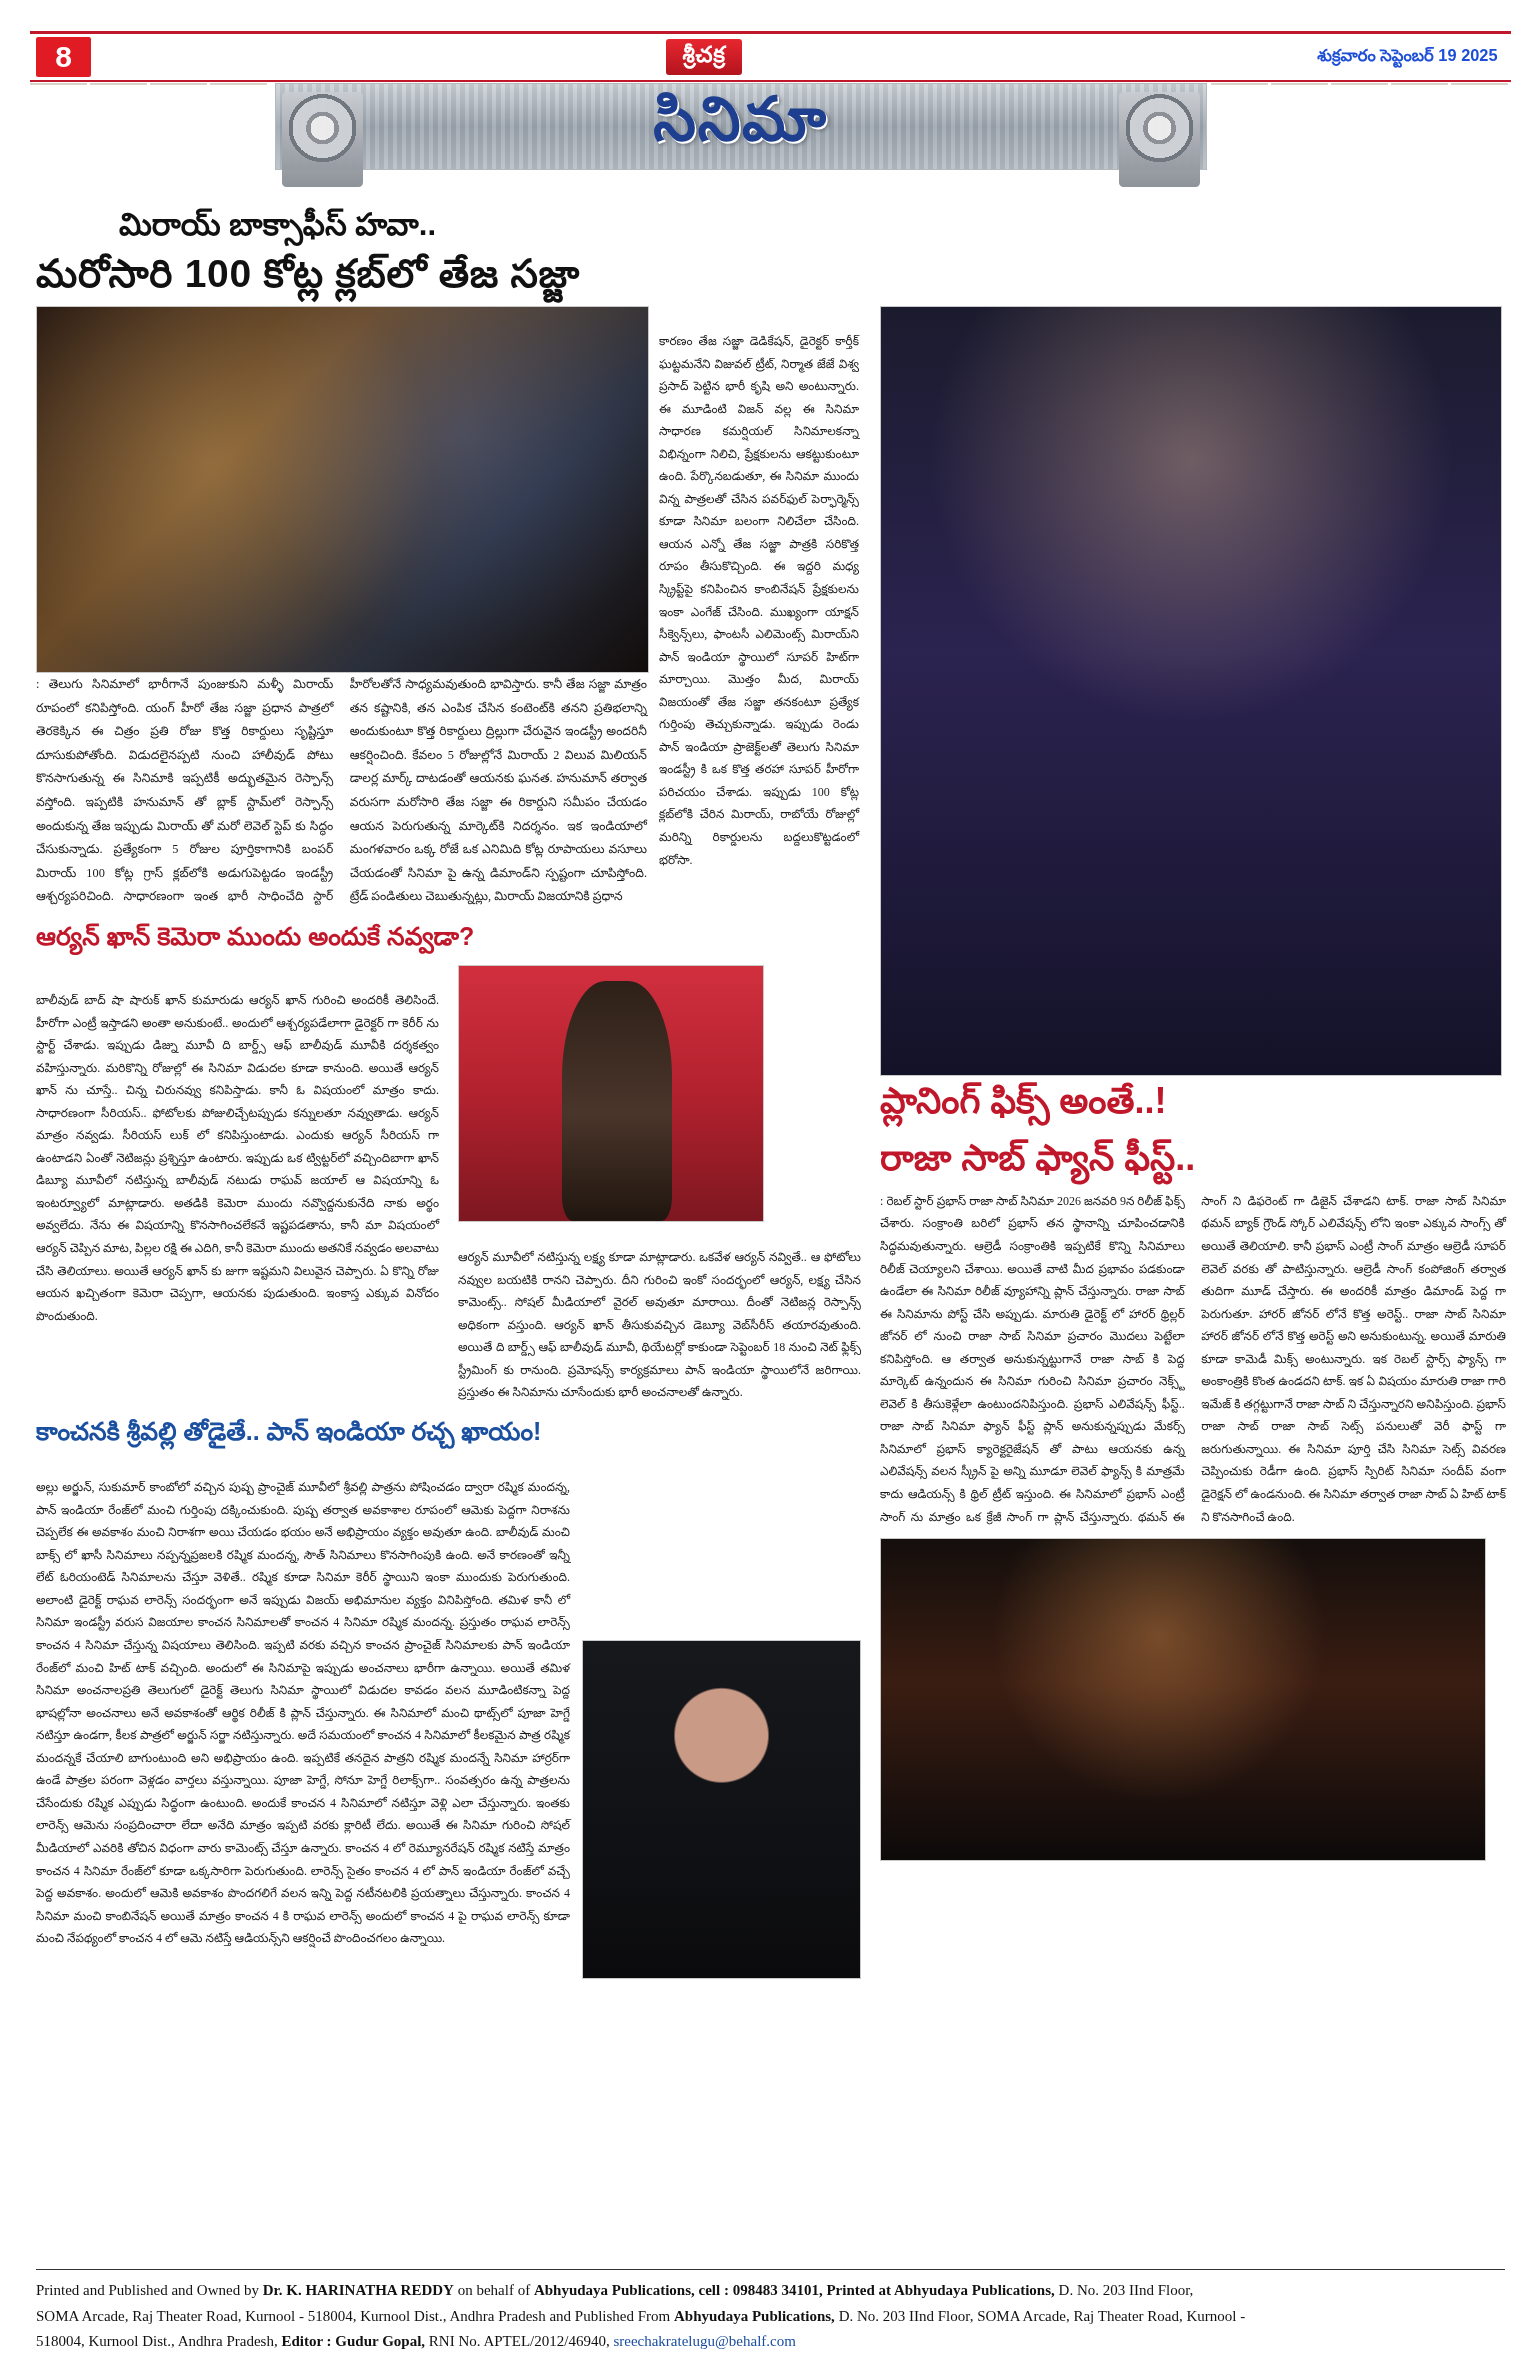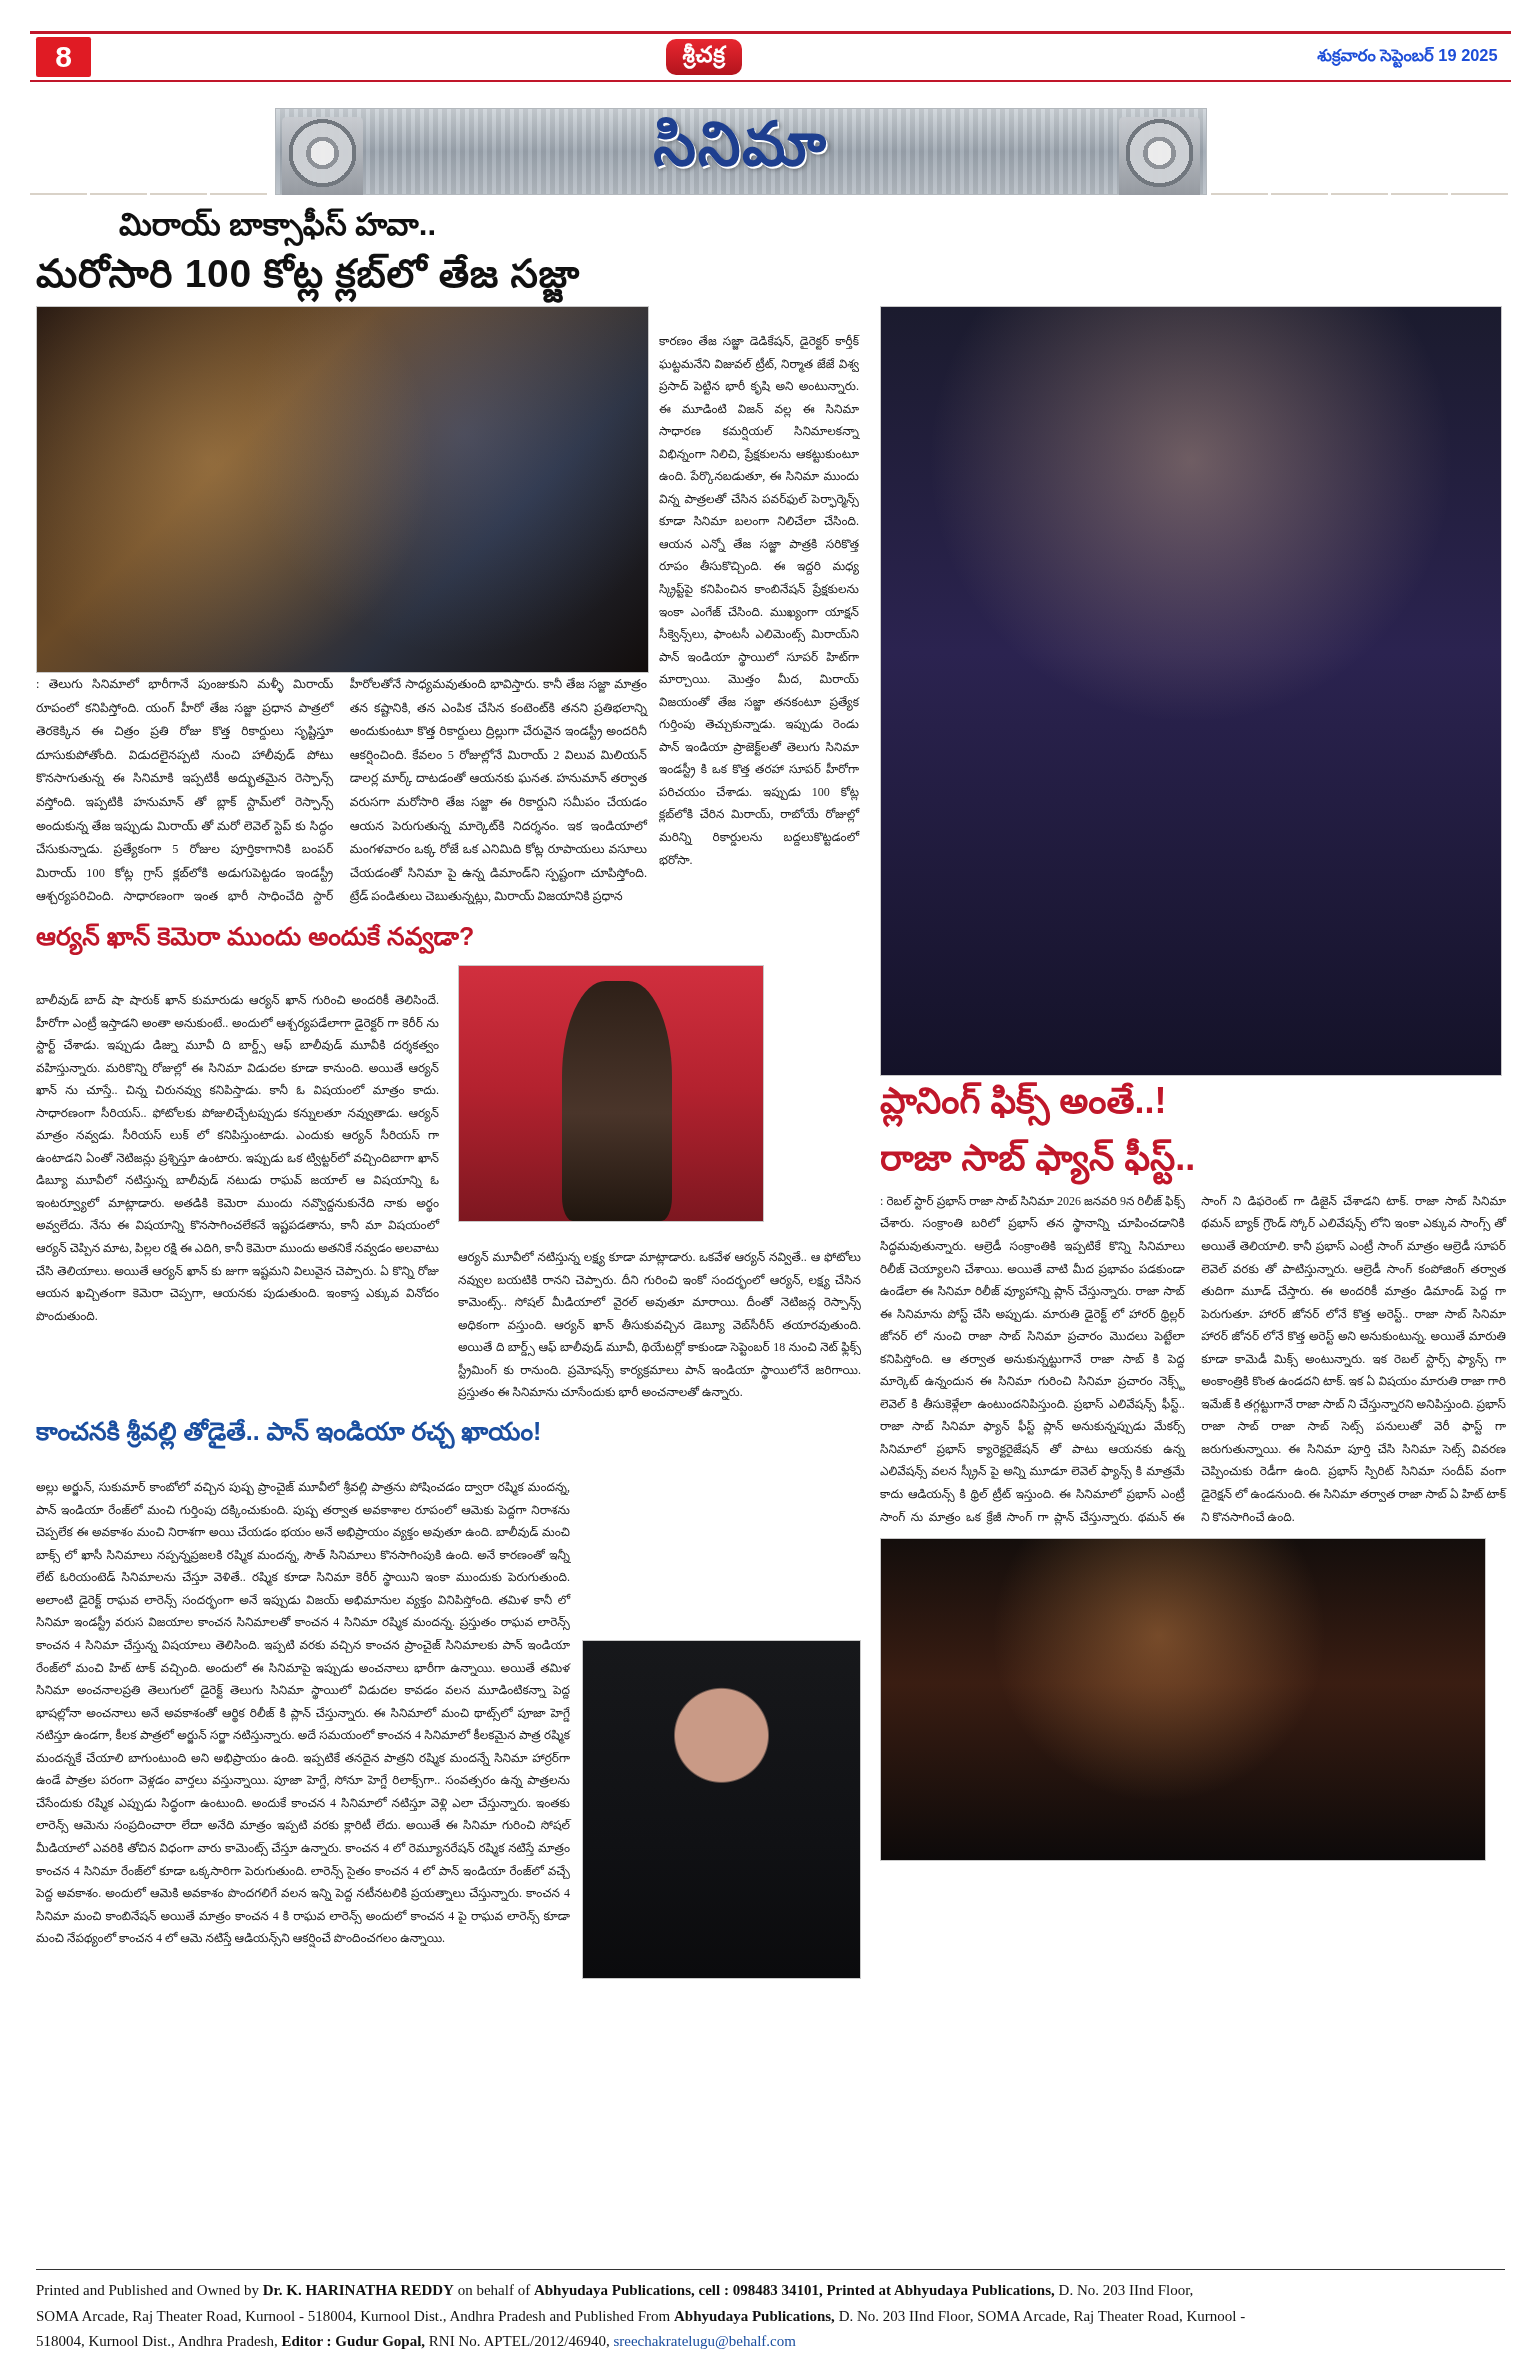--- a/index.html
+++ b/index.html
@@ -50,38 +50,38 @@
   }
   .logo-badge {
     display: inline-flex;
     align-items: center;
     gap: 6px;
     padding: 2.2px 16.4px;
     background: linear-gradient(180deg,#e8262f 0%, #b3141d 100%);
     color: #fff;
     font-size: 22.4px;
     font-weight: bold;
-    border-radius: 10px;
+    border-radius: 3px;
     letter-spacing: 0.7px;
   }
   .masthead-date {
     color: #1d4ed8;
     font-size: 16.4px;
     font-weight: bold;
     padding-right: 13.4px;
     white-space: nowrap;
   }
 
   
   .banner {
     position: absolute;
     left: 30px; right: 30px; top: 83px;
     height: 112px;
     display: flex;
-    align-items: flex-end;
+    align-items: flex-start;
     overflow: hidden;
   }
   .thumb {
     width: 55px;
     margin-right: 3px;
     background-size: cover;
     background-position: center;
     border: 0.7px solid #d9d2c8;
   }
   .t1 { background: linear-gradient(160deg,#6d2c3a,#c98b7a 45%,#3c2530); }

